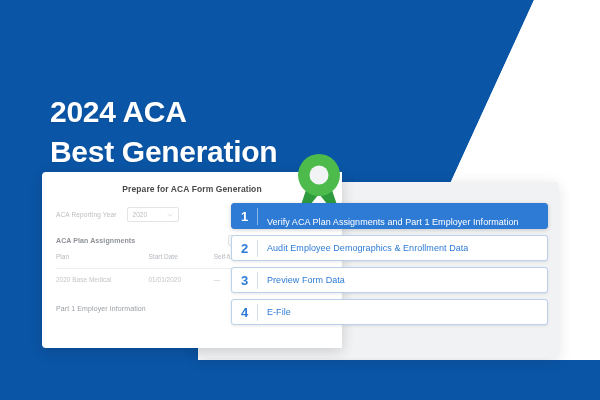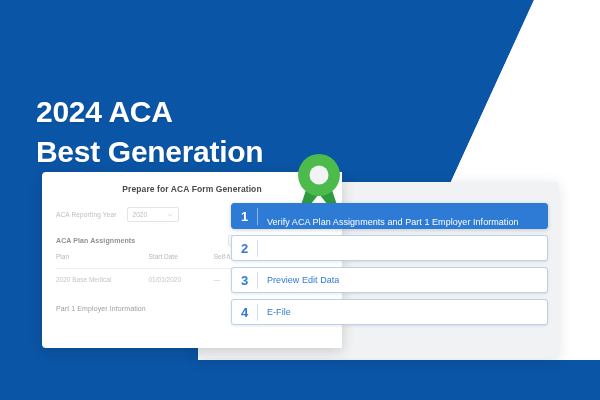--- a/index.html
+++ b/index.html
@@ -51,21 +51,21 @@
     left: 198px;
     top: 186px;
     width: 402px;
     height: 174px;
     background: #ffffff;
   }
 
   
   .headline {
     position: absolute;
-    left: 36px;
+    left: 50px;
     top: 52px;
     color: #ffffff;
     font-size: 30px;
     font-weight: bold;
     line-height: 1.33;
     letter-spacing: -0.3px;
     white-space: pre-line;
     text-shadow: 0 1px 2px rgba(0,0,0,0.10);
   }
   .headline .l2 { display: block; }
@@ -331,26 +331,27 @@
 
     <div class="step active">
       <span class="step-num">1</span>
       <span class="step-div"></span>
       <span class="step-label">Verify ACA Plan Assignments and Part 1 Employer Information</span>
     </div>
 
     <div class="step">
       <span class="step-num">2</span>
       <span class="step-div"></span>
+      <span class="step-label">Audit Employee Demographics &amp; Enrollment Data</span>
     </div>
 
     <div class="step">
       <span class="step-num">3</span>
       <span class="step-div"></span>
-      <span class="step-label">Preview Edit Data</span>
+      <span class="step-label">Preview Form Data</span>
     </div>
 
     <div class="step">
       <span class="step-num">4</span>
       <span class="step-div"></span>
       <span class="step-label">E-File</span>
     </div>
 
   </div>
 

